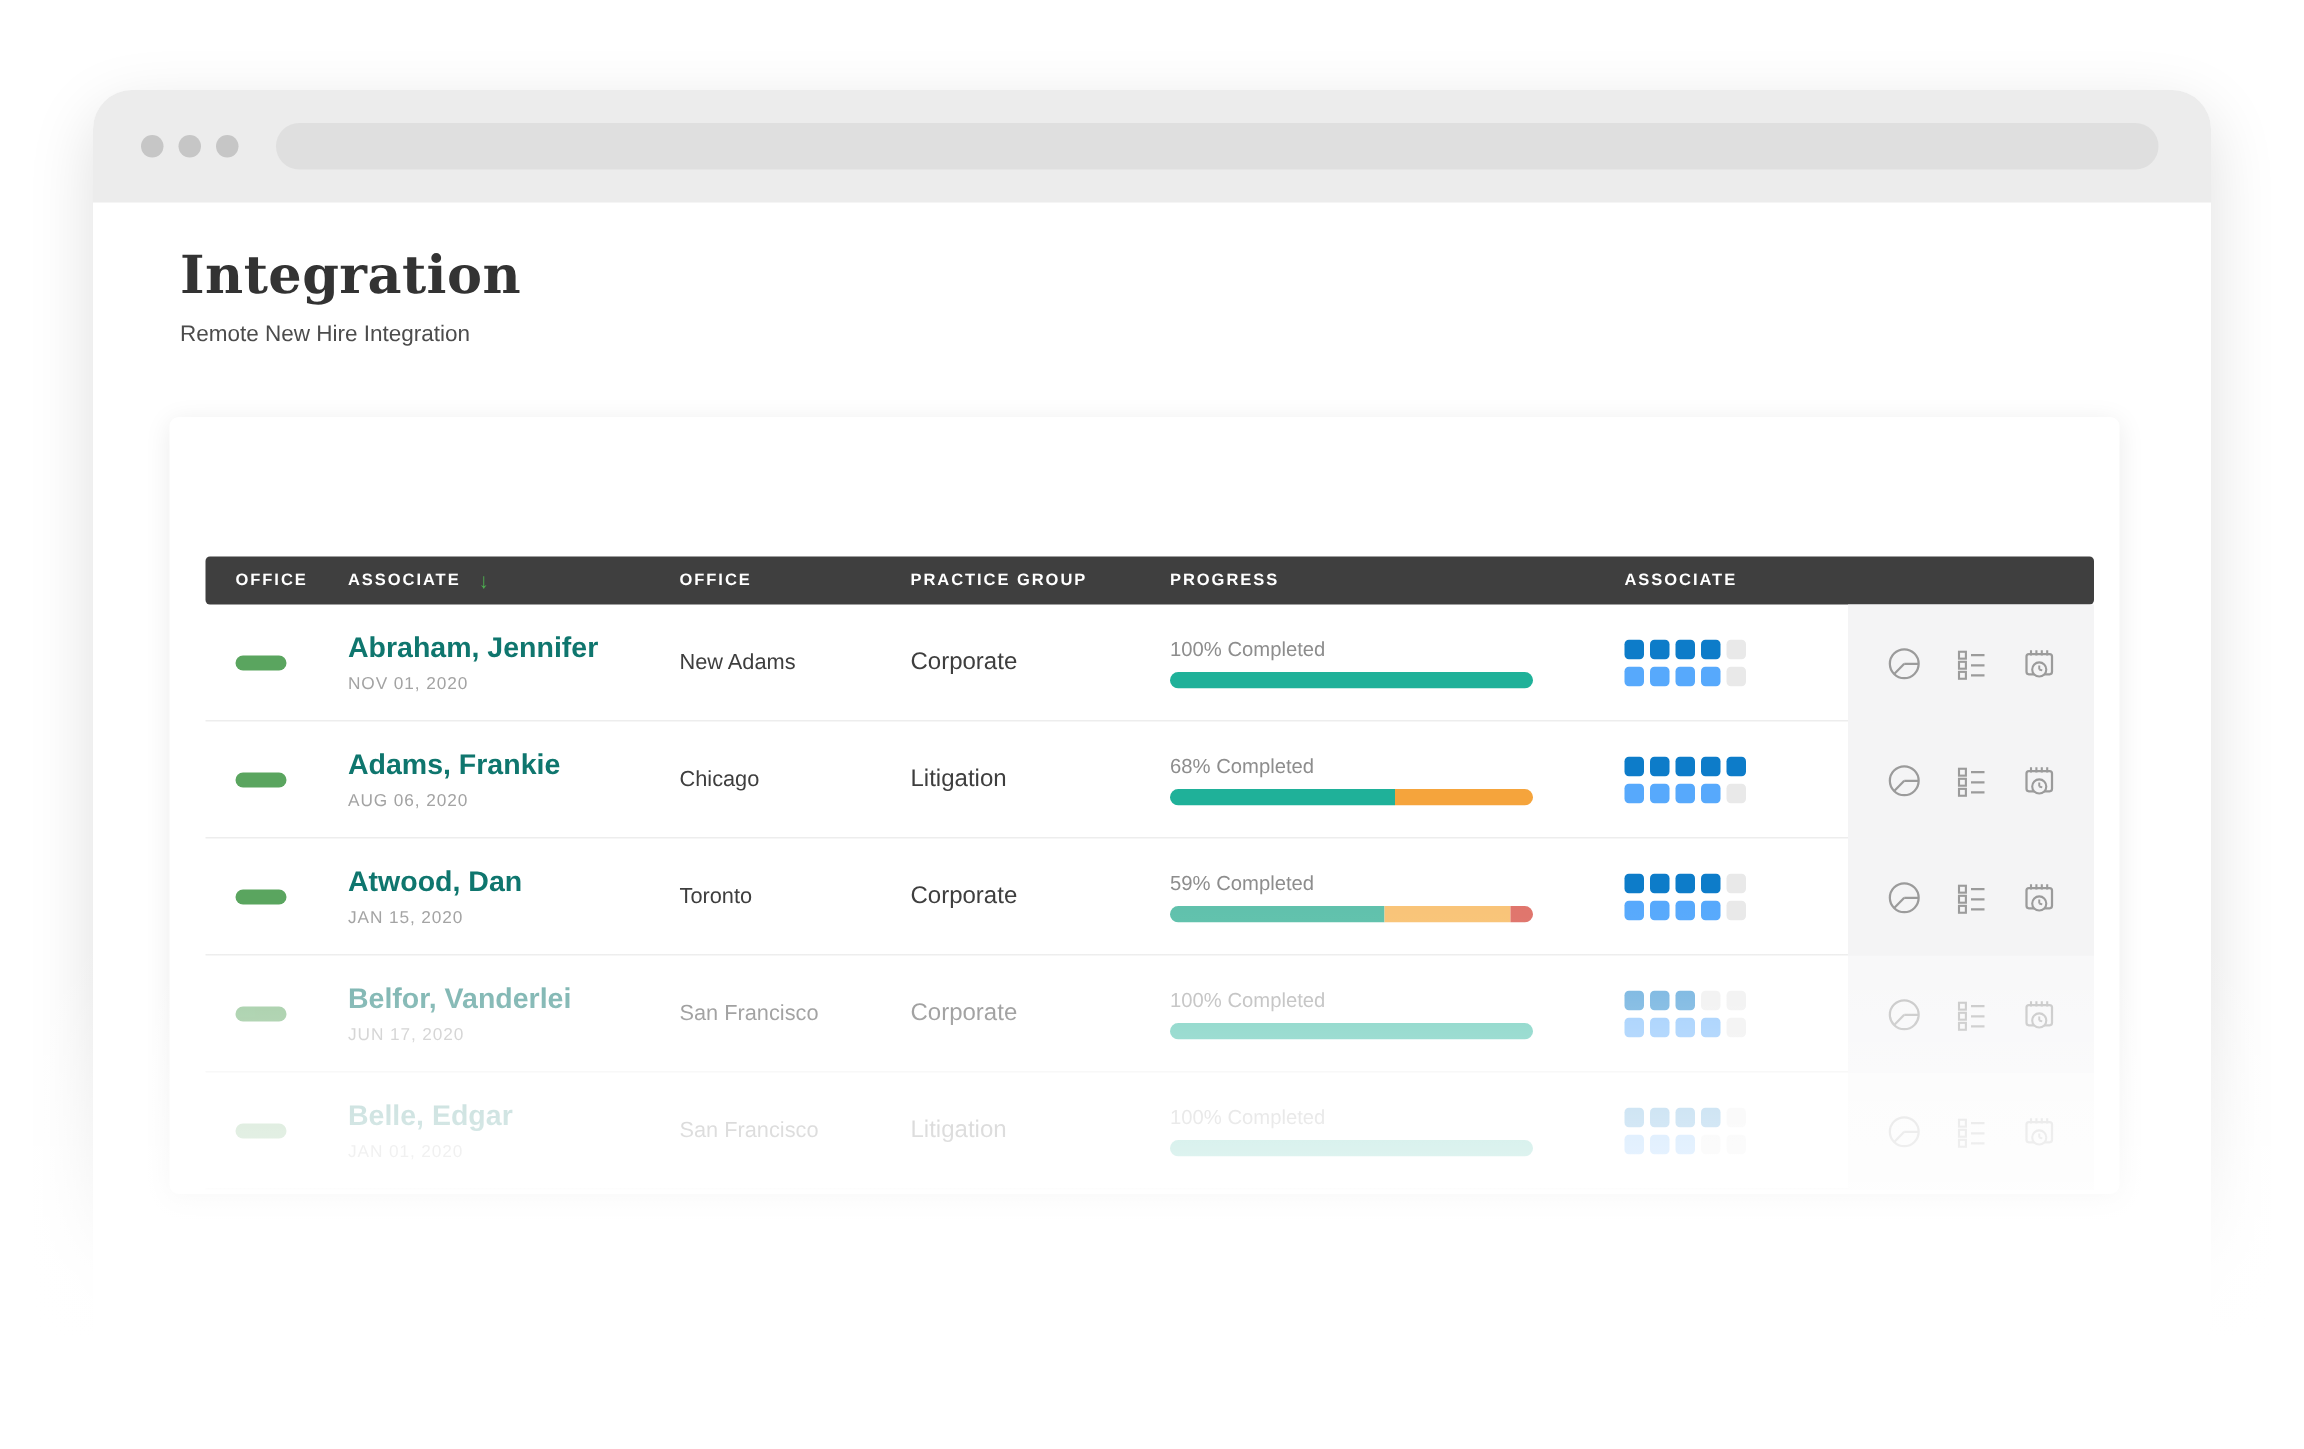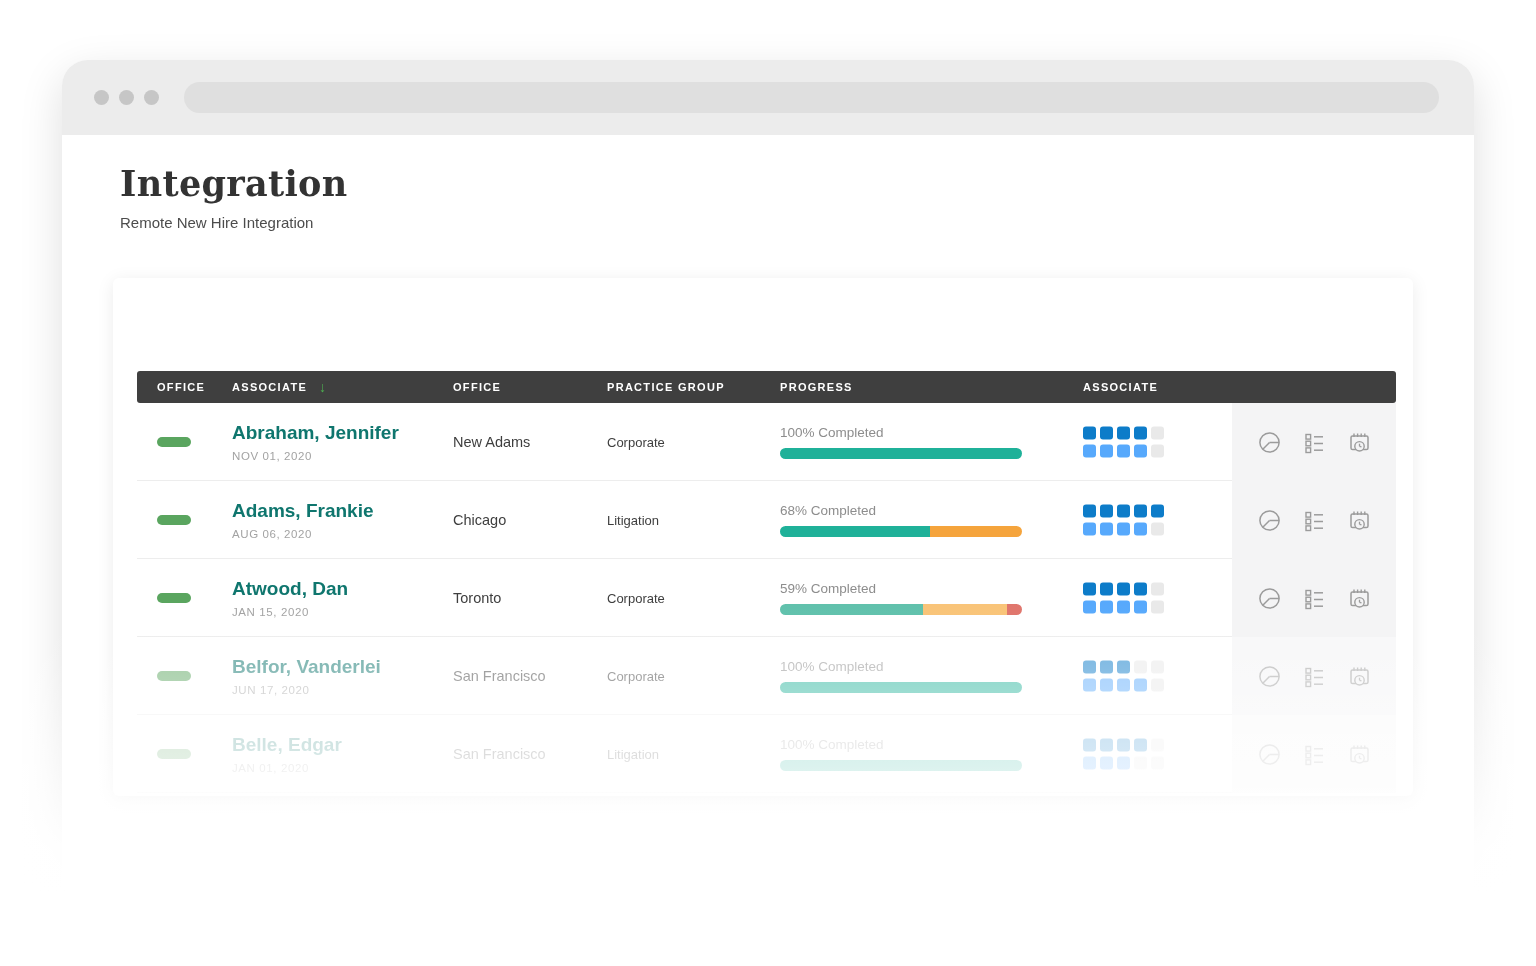--- a/index.html
+++ b/index.html
@@ -38,21 +38,21 @@
   
   .tbody{position:absolute;left:24px;top:125px;width:1259px;}
   .row{position:relative;height:77px;border-bottom:1px solid #ededed;}
   .row:nth-child(4){opacity:.55;}
   .row:nth-child(5){opacity:.32;}
   .pill{position:absolute;left:20px;top:50%;margin-top:-5px;width:34px;height:10px;border-radius:5px;}
   .c-assoc{position:absolute;left:95px;top:50%;transform:translateY(-50%);}
   .name{font-size:19px;font-weight:bold;color:#0f766e;margin-bottom:6px;}
   .date{font-size:11.5px;color:#a3a3a3;letter-spacing:.6px;}
   .c-office{position:absolute;left:316px;top:50%;transform:translateY(-50%);font-size:14.5px;color:#3e3e3e;}
-  .c-practice{position:absolute;left:470px;top:50%;transform:translateY(-50%);font-size:13px;color:#3e3e3e;}
+  .c-practice{position:absolute;left:470px;top:50%;transform:translateY(-50%);font-size:16px;color:#3e3e3e;}
   .c-progress{position:absolute;left:643px;top:50%;transform:translateY(-50%);width:242px;}
   .plabel{font-size:13.5px;color:#8d8d8d;margin-bottom:8px;}
   .pbar{height:11px;width:242px;border-radius:6px;overflow:hidden;display:flex;}
   .pbar div{height:100%;}
   .c-feedback{position:absolute;left:946px;top:50%;transform:translateY(-50%);}
   .fb-row{display:flex;gap:4px;}
   .fb-row + .fb-row{margin-top:5px;}
   .sq{width:13px;height:13px;border-radius:3px;display:block;}
   .c-actions{position:absolute;left:1095px;top:0;bottom:-1px;width:164px;background:#f4f4f5;
     display:flex;align-items:center;justify-content:center;gap:18px;}

